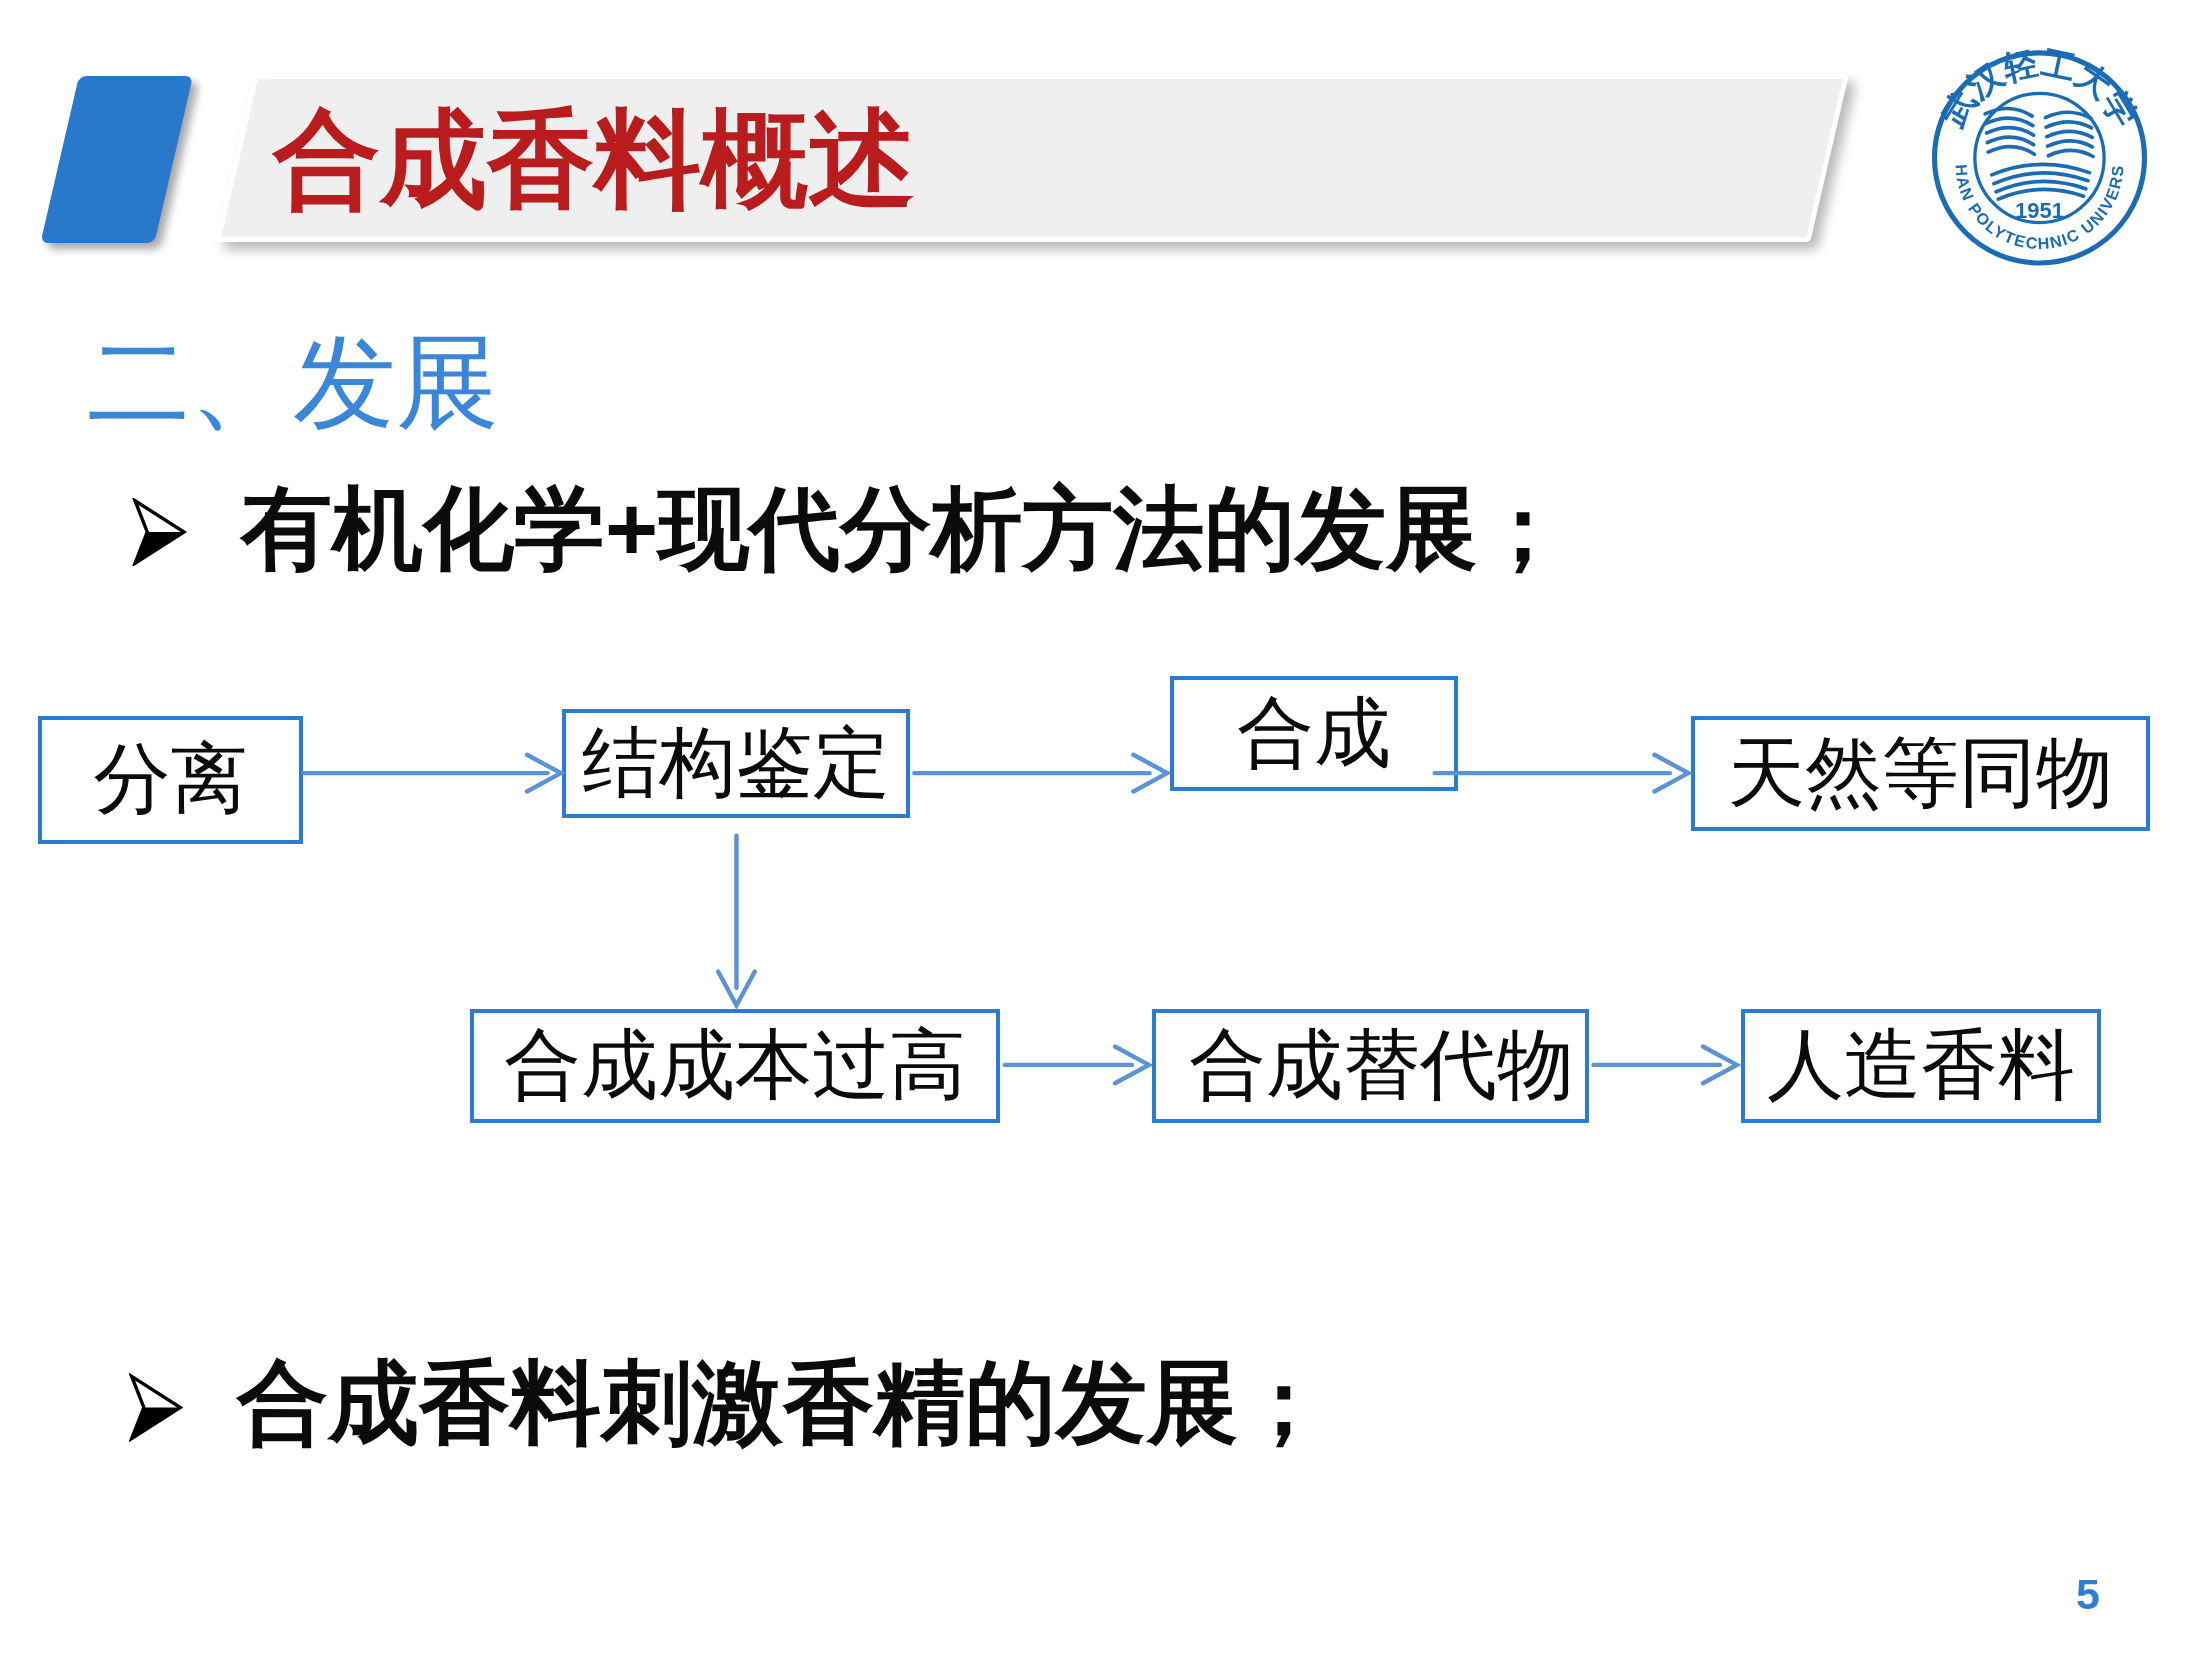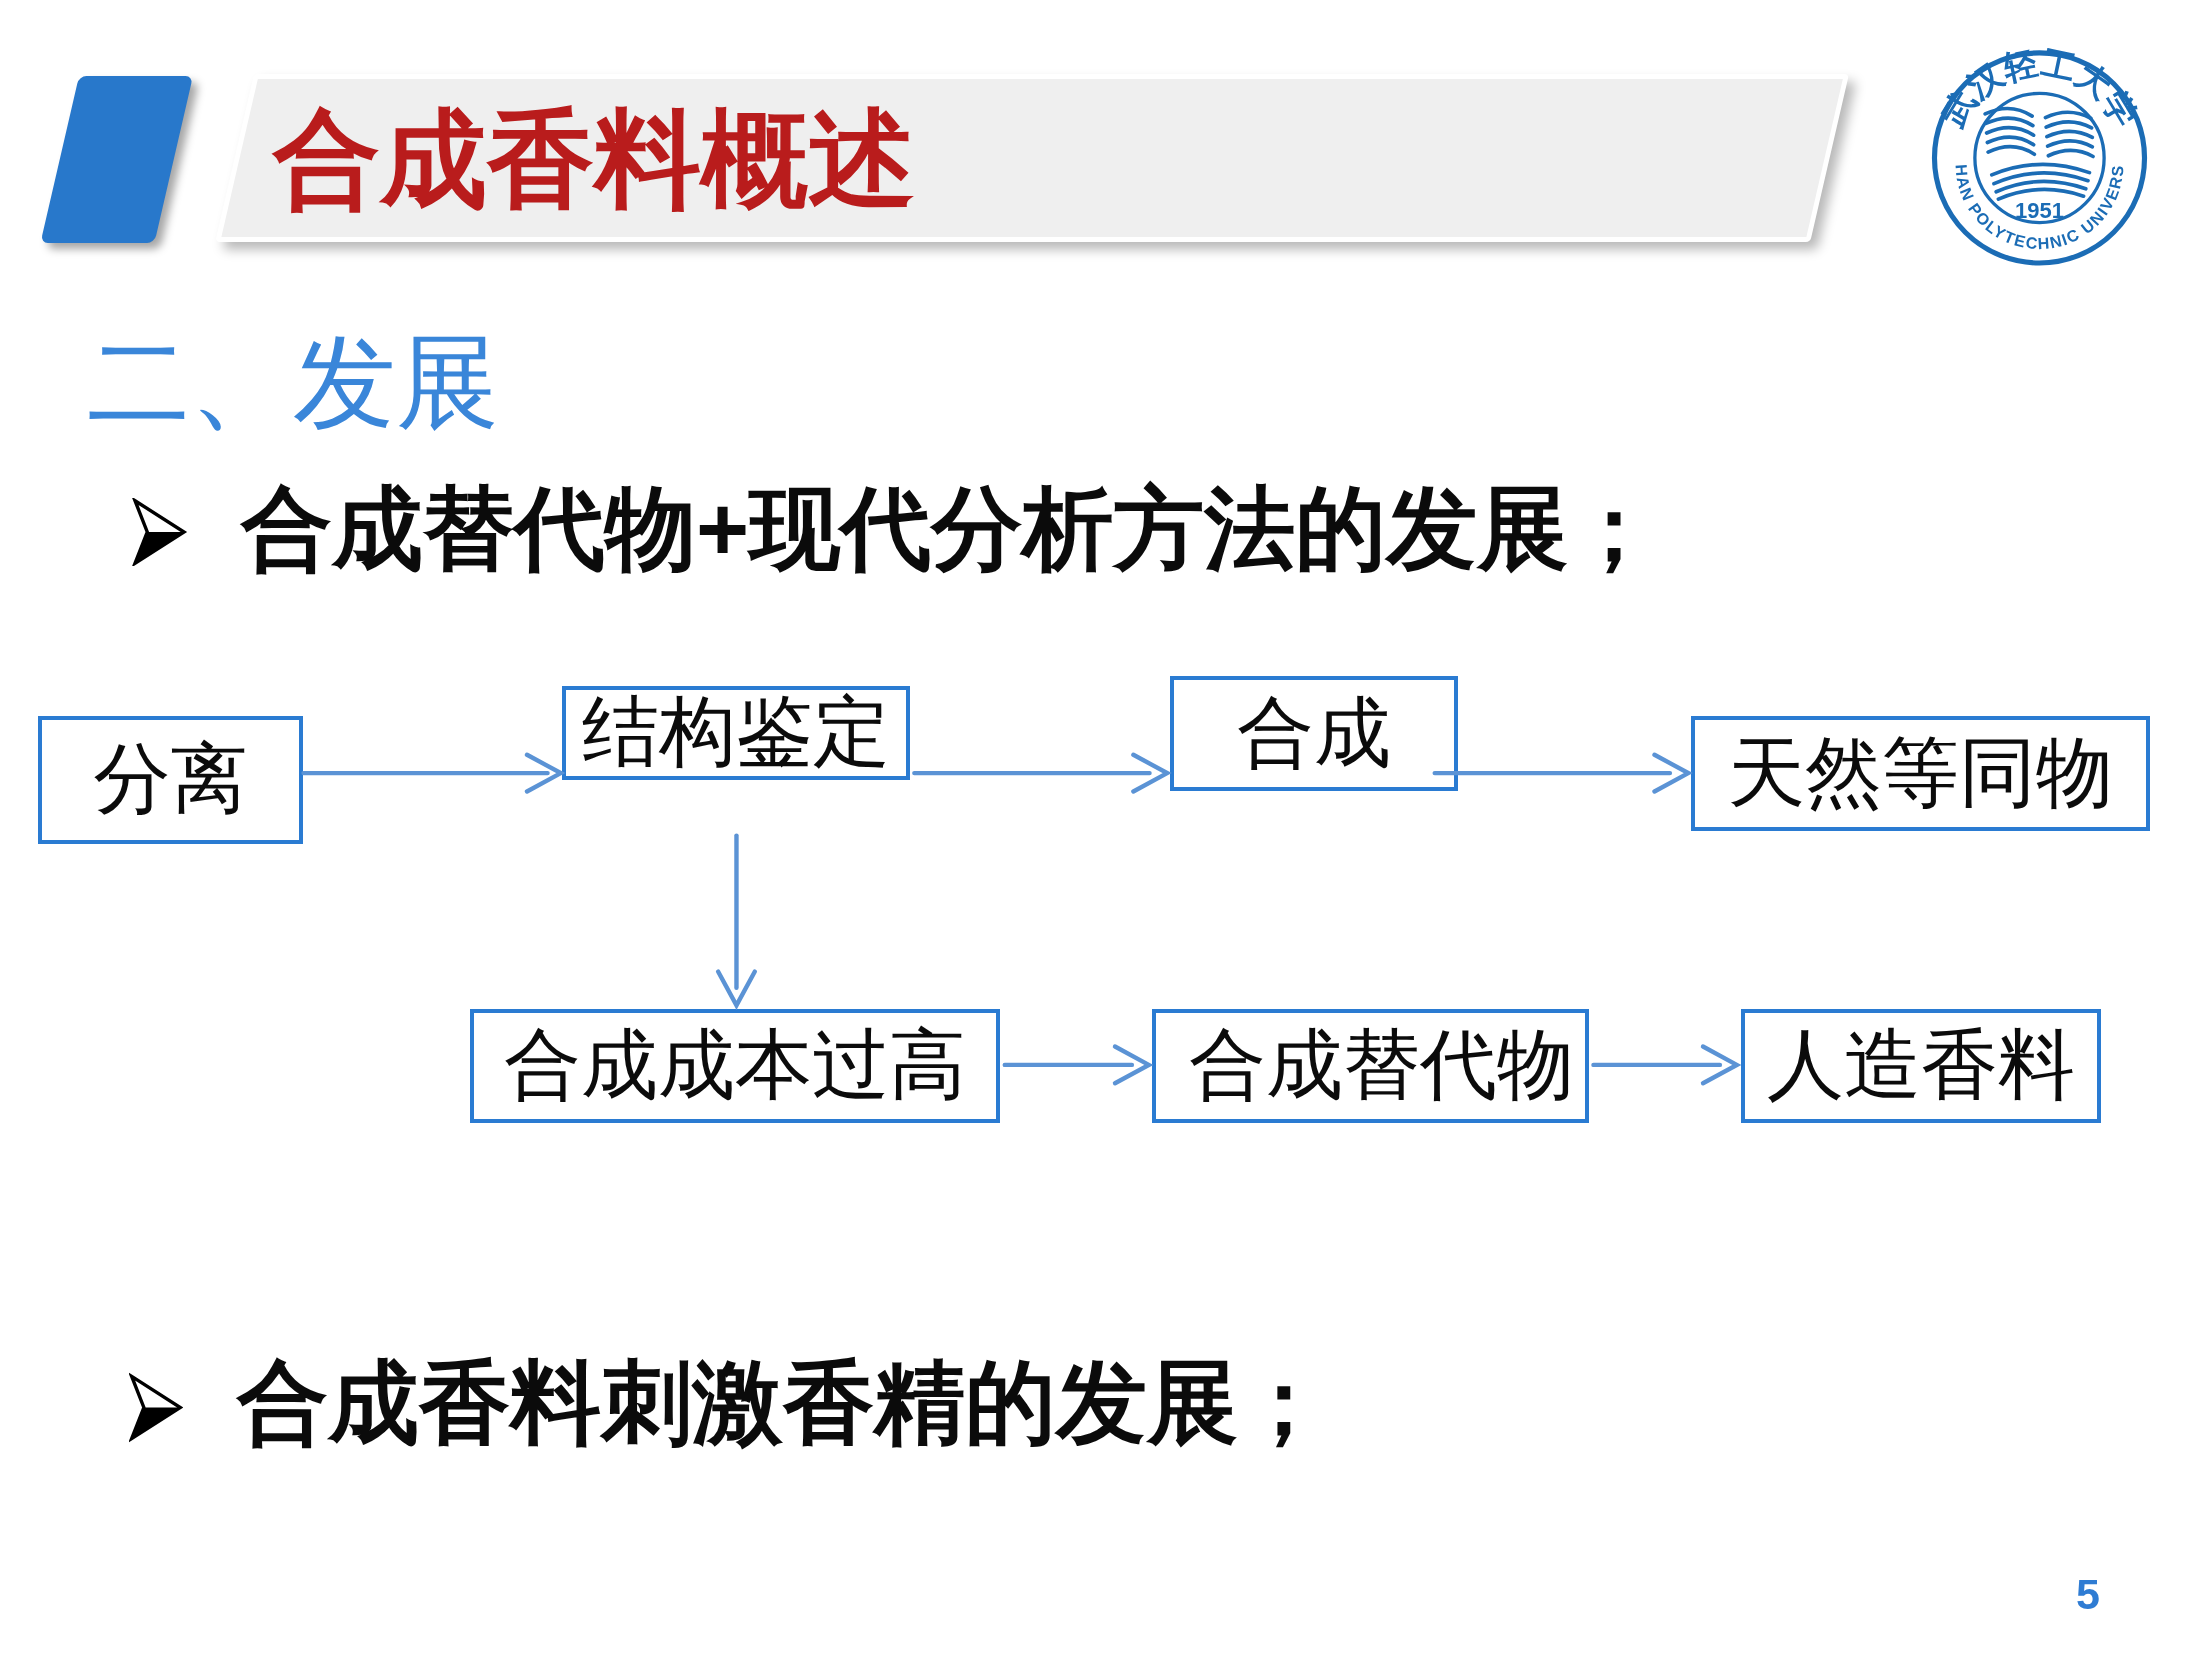--- a/index.html
+++ b/index.html
@@ -33,21 +33,21 @@
   }
   #bullet1-text{left:241px;top:481px;}
   #bullet2-text{left:237px;top:1355px;}
   
   .flow-box{
     position:absolute;background:#ffffff;border:4.4px solid #2A7BD2;box-sizing:border-box;
     display:flex;align-items:center;justify-content:center;
     font-size:77px;font-weight:400;color:#0b0b0b;white-space:nowrap;
   }
   #box-r1-0{left:38px;  top:716px; width:265px;height:128px;}
-  #box-r1-1{left:562px; top:686px; width:348px;height:94px;}
+  #box-r1-1{left:562px; top:709px; width:348px;height:109px;}
   #box-r1-2{left:1170px;top:676px; width:288px;height:115px;}
   #box-r1-3{left:1691px;top:716px; width:459px;height:115px;}
   #box-r2-0{left:470px; top:1009px;width:530px;height:114px;}
   #box-r2-1{left:1152px;top:1009px;width:437px;height:114px;padding-left:22px;}
   #box-r2-2{left:1741px;top:1009px;width:360px;height:114px;}
   #flow-arrows{left:0;top:698px;width:2205px;height:456px;}
   
   #page-number{left:2076px;top:1570px;font-size:43px;font-weight:700;color:#2F7CD3;}
   
   #university-logo{left:1922px;top:46px;width:235px;height:243px;}
@@ -92,21 +92,21 @@
       <path d="M104 208 Q161 184 220 204"></path>
     </g>
   </svg>
 
   <div class="abs" id="section-heading">二、发展</div>
 
   <svg class="abs" style="left:131px;top:498px;width:57px;height:68px" viewBox="0 0 80 100">
     <polygon points="4,4 76,50 4,96 22,50" fill="#ffffff" stroke="#000000" stroke-width="5"></polygon>
     <polygon points="4,96 76,50 22,50" fill="#000000"></polygon>
   </svg>
-  <div class="abs bullet-text" id="bullet1-text">合成替代物+现代分析方法的发展；</div>
+  <div class="abs bullet-text" id="bullet1-text">有机化学+现代分析方法的发展；</div>
 
   <div class="flow-box" id="box-r1-0">分离</div>
   <div class="flow-box" id="box-r1-1">结构鉴定</div>
   <div class="flow-box" id="box-r1-2">合成</div>
   <div class="flow-box" id="box-r2-0">合成成本过高</div>
   <div class="flow-box" id="box-r1-3">天然等同物</div>
   <div class="flow-box" id="box-r2-1">合成替代物</div>
   <div class="flow-box" id="box-r2-2">人造香料</div>
 
   <svg class="abs" id="flow-arrows" viewBox="0 950 3000 620" xmlns="http://www.w3.org/2000/svg">

